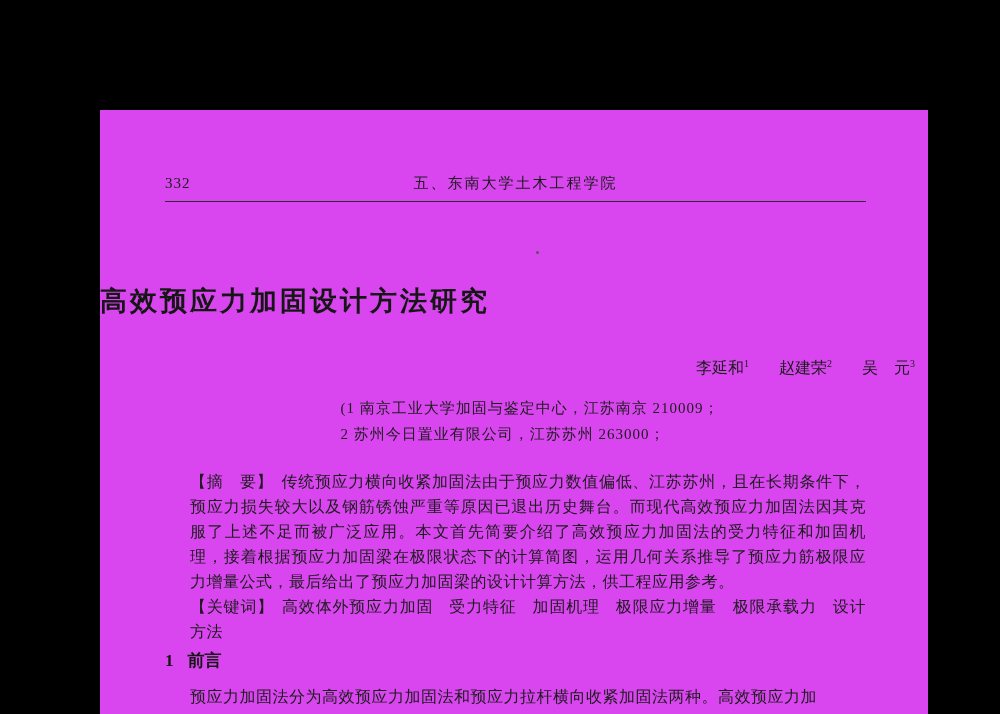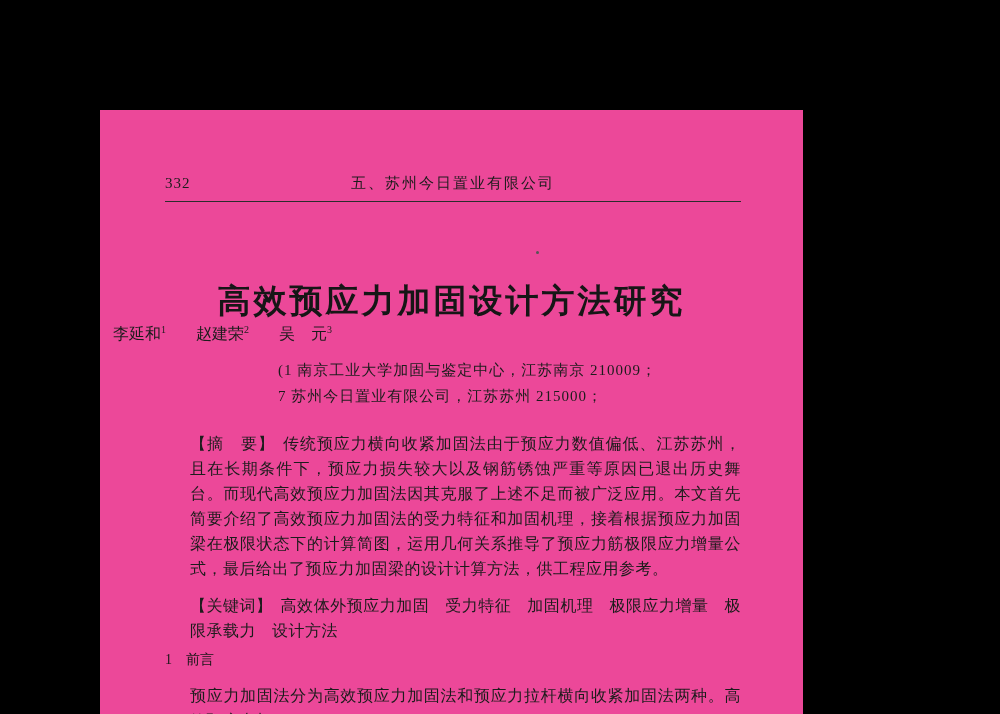--- a/index.html
+++ b/index.html
@@ -10,53 +10,53 @@
     font-family: "Liberation Serif", "DejaVu Serif", serif;
   }
   .scan-bg {
     position: relative;
     width: 1000px; height: 714px;
     background: #000000;
   }
   .page {
     position: absolute;
     left: 100px; top: 110px;
-    width: 703px; height: 604px;
-    background: #ec4899;
+    width: 828px; height: 604px;
+    background: #d946ef;
     color: #1c1c1c;
     overflow: hidden;
   }
   .page-header {
     display: flex;
     align-items: flex-end;
     margin: 64px 62px 0 65px;
     font-size: 15px;
     line-height: 19px;
   }
   .page-number { width: 110px; letter-spacing: 1px; }
   .running-header { flex: 1; text-align: center; letter-spacing: 2px; }
   .header-spacer { width: 110px; }
   .header-rule {
     margin: 8px 62px 0 65px;
     border: 0;
     border-top: 1.5px solid #2c2c2c;
   }
   .article-title {
     margin-top: 82px;
-    text-align: center;
-    font-size: 33px;
+    font-size: 27px;
     line-height: 35px;
     font-weight: bold;
     letter-spacing: 3px;
     color: #161616;
   }
   .authors {
-    text-align: left;
+    margin-top: 30px;
+    text-align: right;
     font-size: 16px;
-    line-height: 22px;
+    line-height: 30px;
   }
   .author { margin: 0 13px; }
   .author sup { font-size: 10px; vertical-align: super; }
   .affiliations {
     margin-top: 12px;
     text-align: center;
     font-size: 15px;
     padding-left: 32px;
   }
   .affiliations-inner {
@@ -67,32 +67,32 @@
   }
   .abstract {
     margin: 22px 62px 0 90px;
     font-size: 16px;
     line-height: 25px;
     text-align: justify;
     letter-spacing: 0.5px;
   }
   .block-label { font-weight: normal; margin-right: 8px; }
   .keywords {
-    margin: 12px 62px 0 90px;
+    margin: 0 62px 0 90px;
     font-size: 16px;
     line-height: 25px;
     text-align: justify;
     letter-spacing: 0.5px;
   }
   .kw { margin-right: 16px; }
   .section-heading {
     margin: 6px 62px 8px 65px;
-    font-size: 14px;
+    font-size: 17px;
     line-height: 22px;
-    font-weight: normal;
+    font-weight: bold;
     color: #161616;
   }
   .section-number { margin-right: 14px; }
   .body-text {
     margin: 12px 62px 0 90px;
     font-size: 16px;
     line-height: 25px;
     text-align: justify;
     letter-spacing: 0.5px;
   }
@@ -105,39 +105,39 @@
   }
 </style>
 </head>
 <body>
 
 <div class="scan-bg">
   <div class="page">
 
     <div class="page-header">
       <span class="page-number">332</span>
-      <span class="running-header">五、苏州今日置业有限公司</span>
+      <span class="running-header">五、东南大学土木工程学院</span>
       <span class="header-spacer"></span>
     </div>
     <hr class="header-rule">
 
     <div class="speck"></div>
 
     <h1 class="article-title">高效预应力加固设计方法研究</h1>
 
     <div class="authors">
       <span class="author"><span>李延和</span><sup>1</sup></span>
       <span class="author"><span>赵建荣</span><sup>2</sup></span>
       <span class="author"><span>吴　元</span><sup>3</sup></span>
     </div>
 
     <div class="affiliations">
       <div class="affiliations-inner">
         <div>(1 南京工业大学加固与鉴定中心，江苏南京 210009；</div>
-        <div>7 苏州今日置业有限公司，江苏苏州 215000；</div>
+        <div>2 苏州今日置业有限公司，江苏苏州 263000；</div>
       </div>
     </div>
 
     <p class="abstract"><span class="block-label">【摘　要】</span><span>传统预应力横向收紧加固法由于预应力数值偏低、江苏苏州，且在长期条件下，预应力损失较大以及钢筋锈蚀严重等原因已退出历史舞台。而现代高效预应力加固法因其克服了上述不足而被广泛应用。本文首先简要介绍了高效预应力加固法的受力特征和加固机理，接着根据预应力加固梁在极限状态下的计算简图，运用几何关系推导了预应力筋极限应力增量公式，最后给出了预应力加固梁的设计计算方法，供工程应用参考。</span></p>
 
     <p class="keywords"><span class="block-label">【关键词】</span><span class="kw">高效体外预应力加固</span><span class="kw">受力特征</span><span class="kw">加固机理</span><span class="kw">极限应力增量</span><span class="kw">极限承载力</span><span class="kw">设计方法</span></p>
 
     <h2 class="section-heading"><span class="section-number">1</span><span>前言</span></h2>
 
     <p class="body-text">预应力加固法分为高效预应力加固法和预应力拉杆横向收紧加固法两种。高效预应力加</p>

